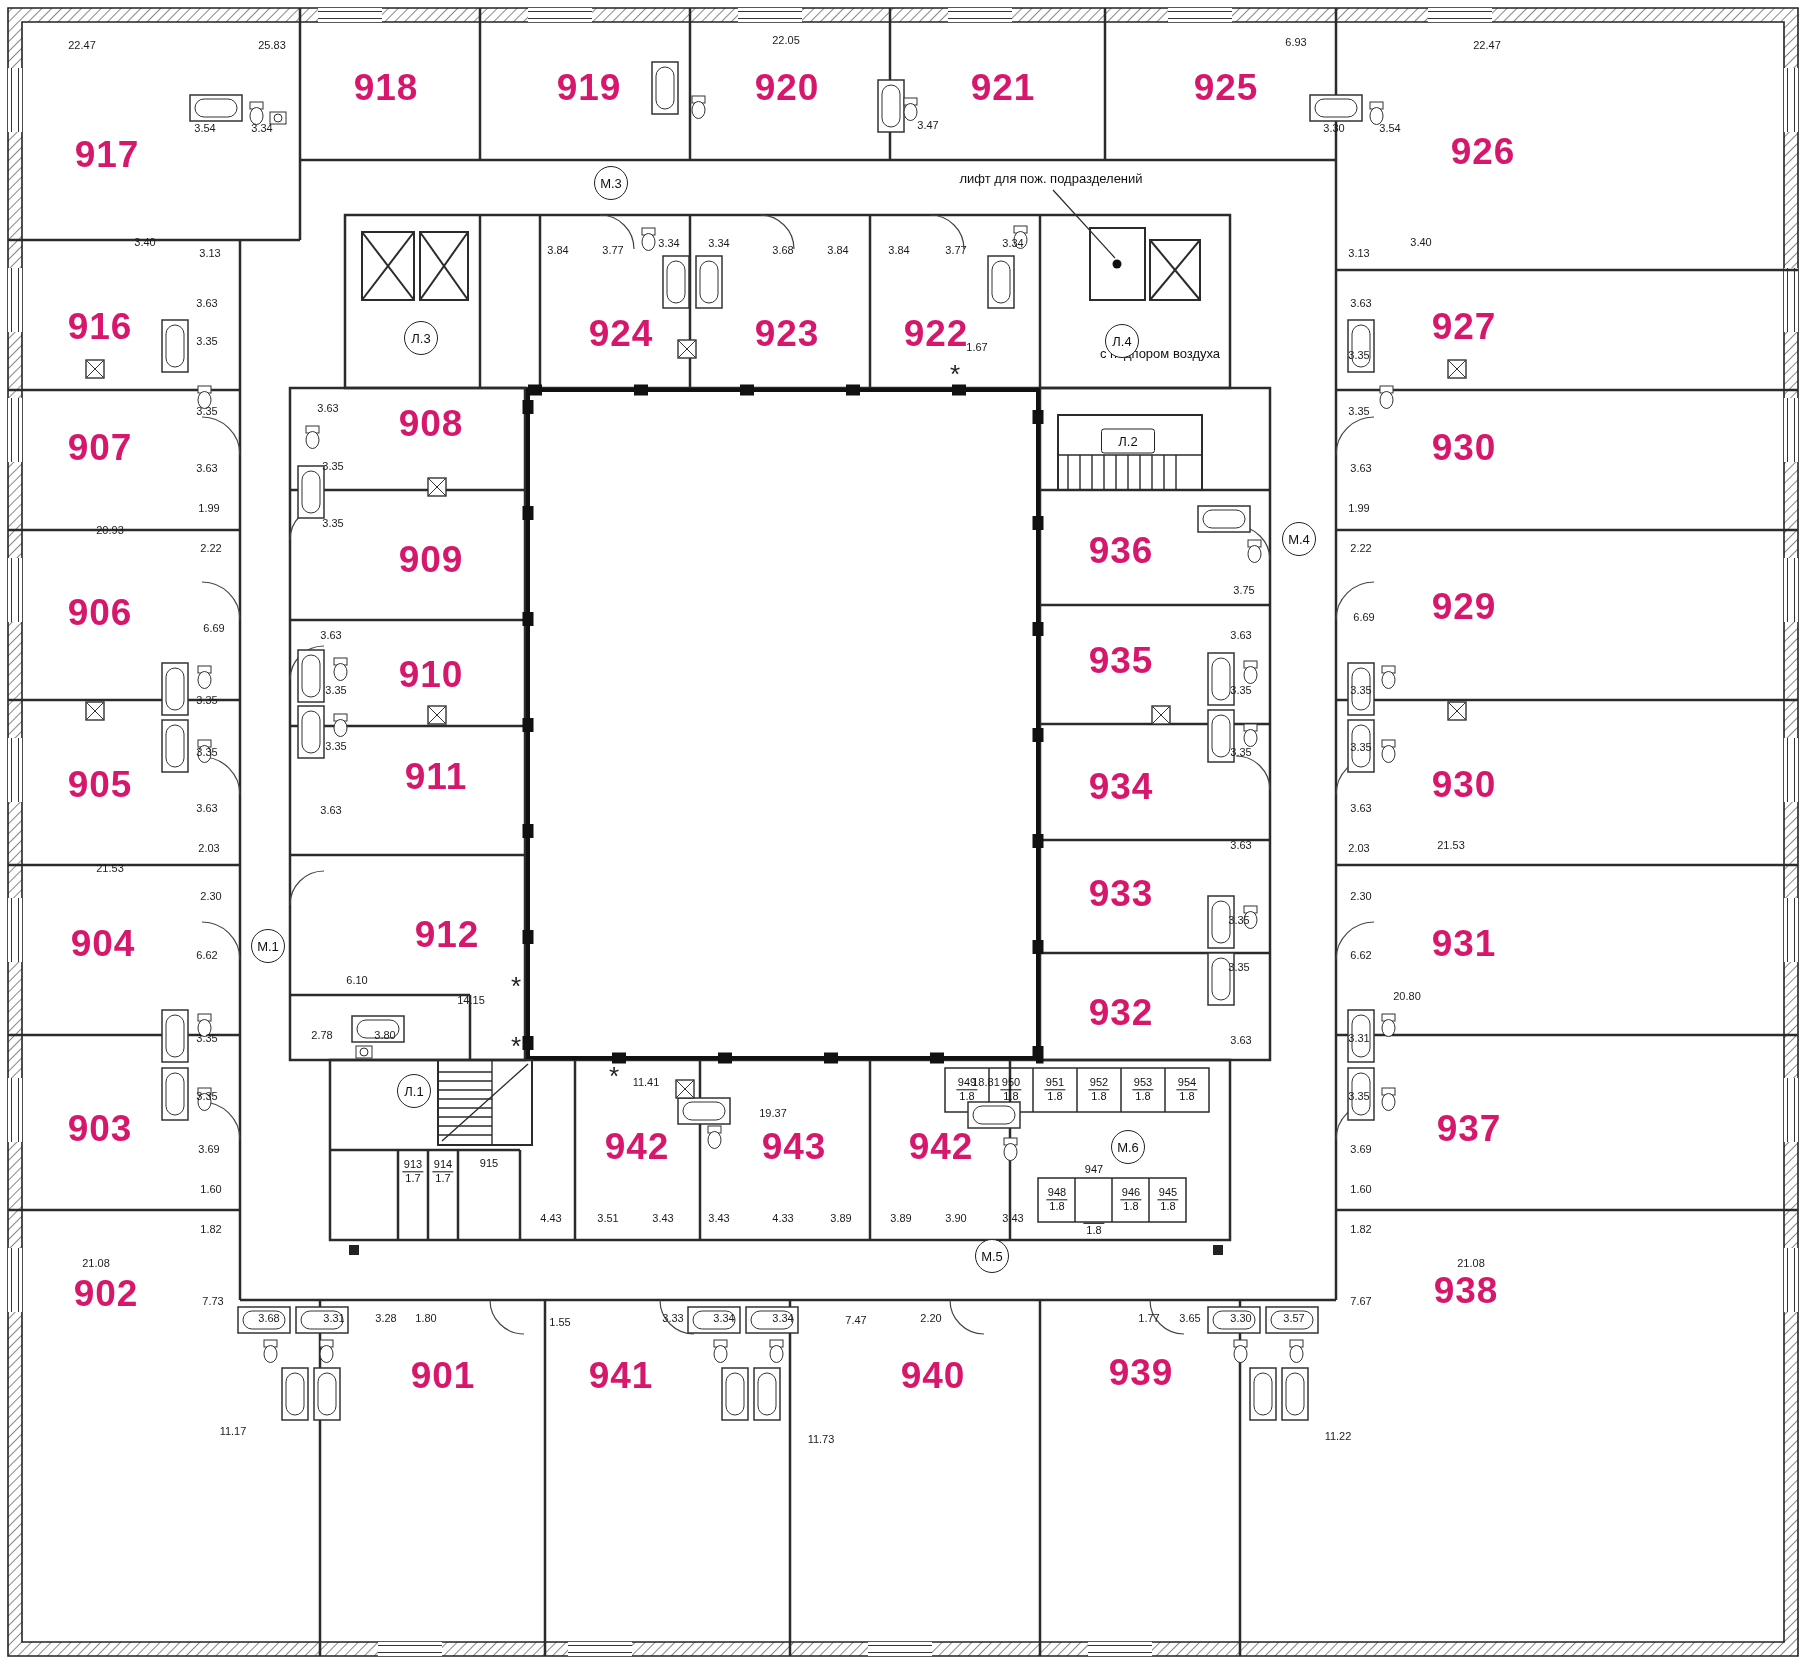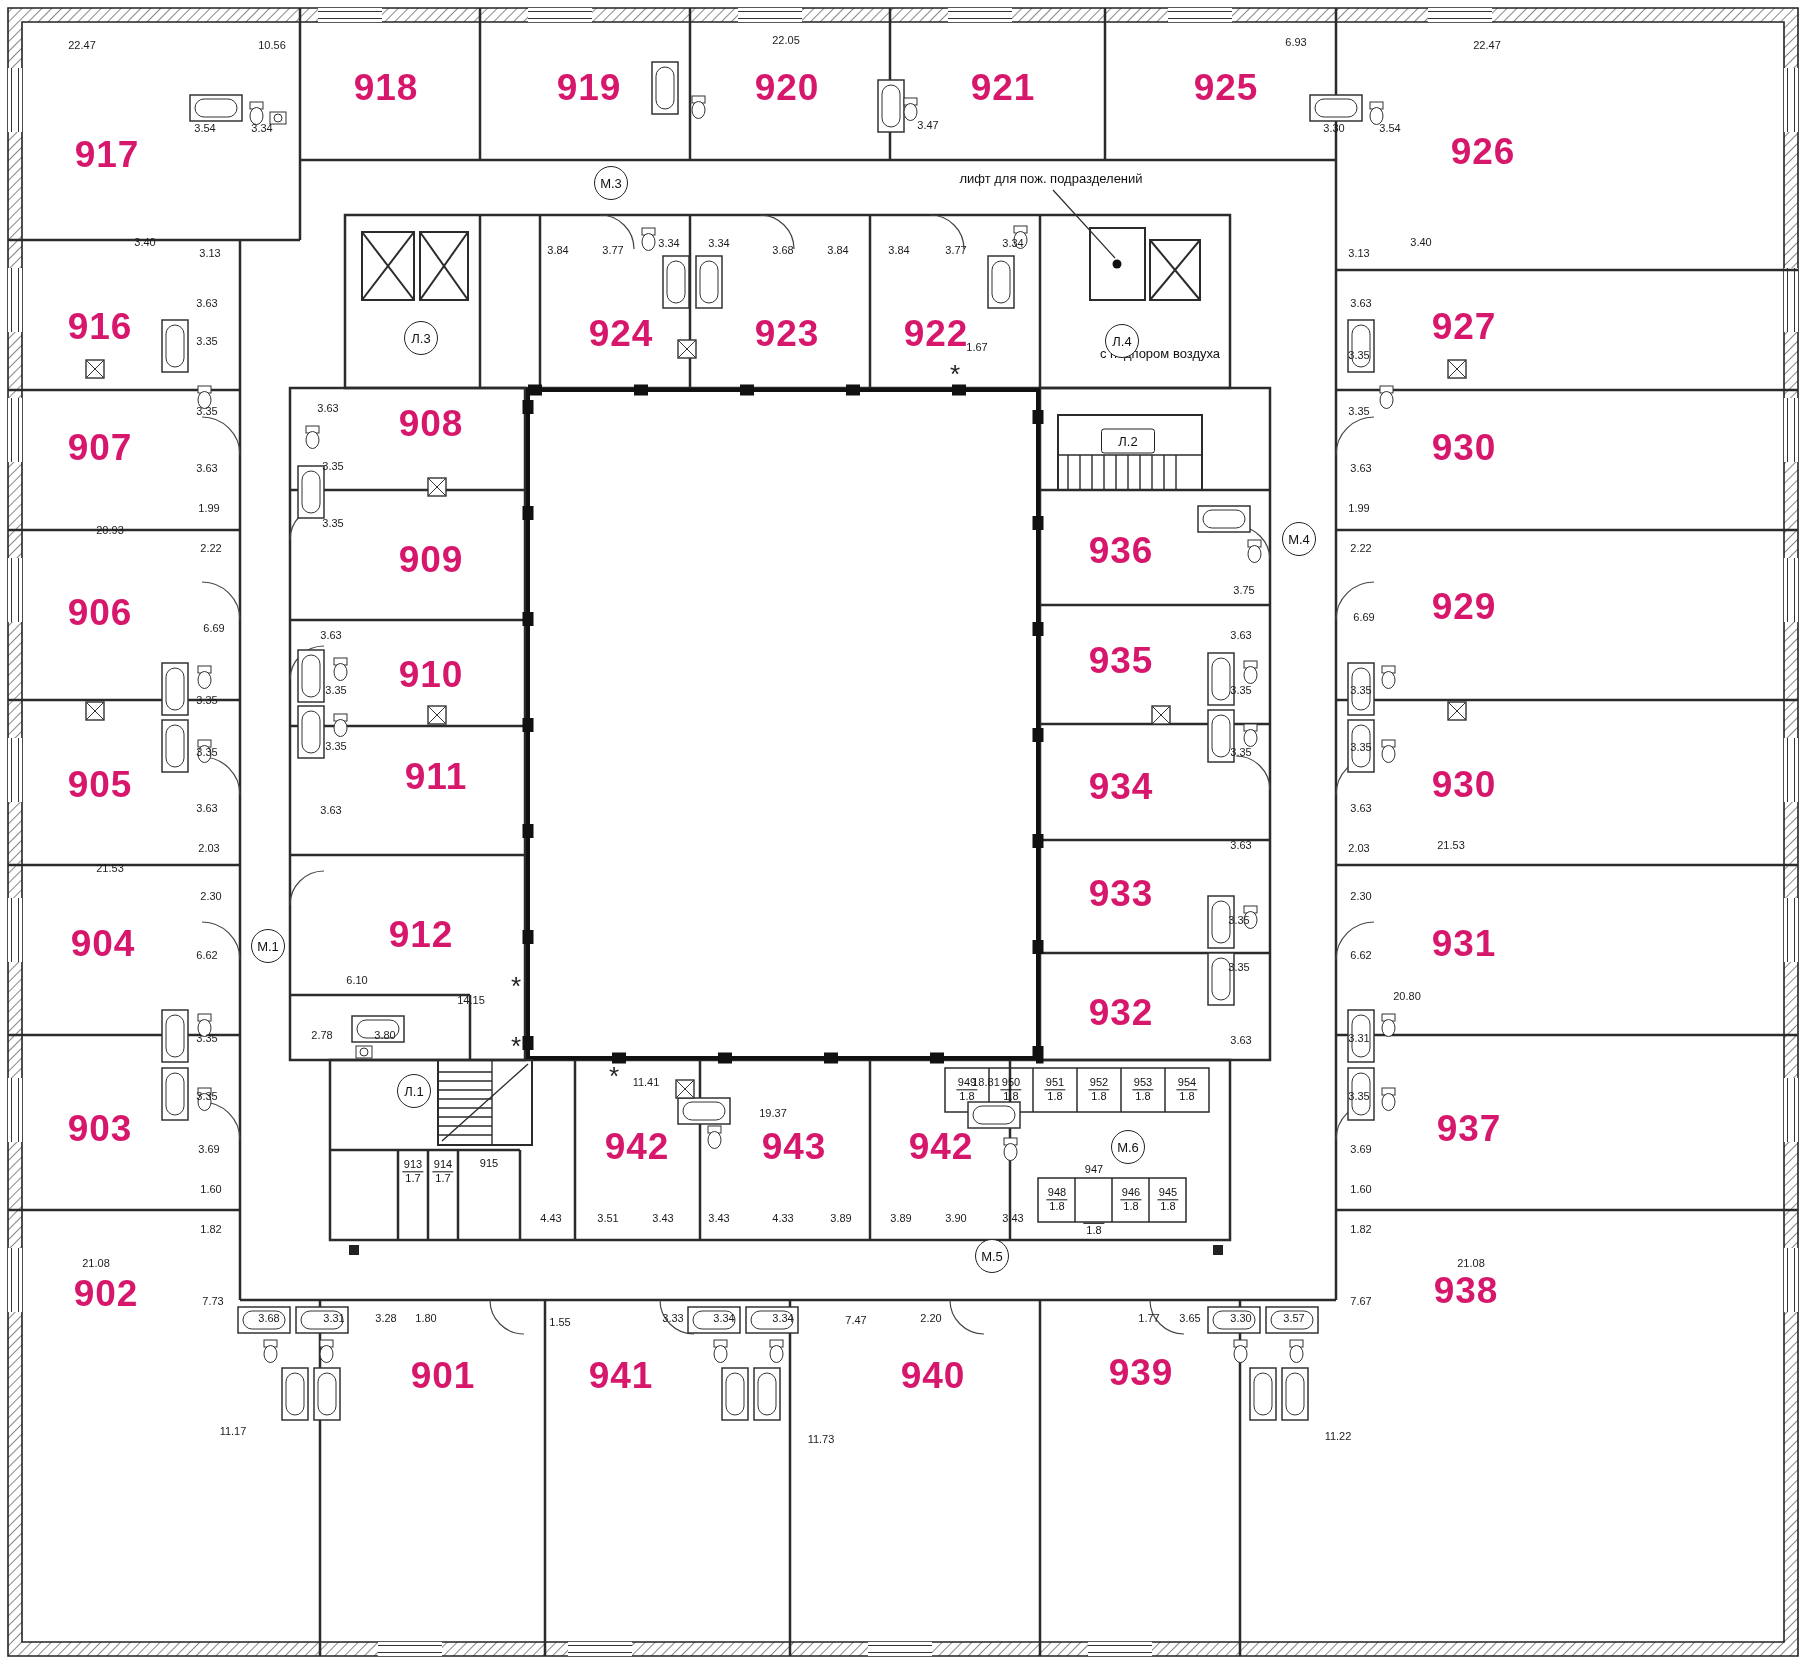--- a/index.html
+++ b/index.html
@@ -369,36 +369,36 @@
       <div class="room-label" style="left: 1121px; top: 551px;">936</div>
       <div class="room-label" style="left: 1464px; top: 607px;">929</div>
       <div class="room-label" style="left: 431px; top: 675px;">910</div>
       <div class="room-label" style="left: 1121px; top: 661px;">935</div>
       <div class="room-label" style="left: 100px; top: 785px;">905</div>
       <div class="room-label" style="left: 436px; top: 777px;">911</div>
       <div class="room-label" style="left: 1121px; top: 787px;">934</div>
       <div class="room-label" style="left: 1464px; top: 785px;">930</div>
       <div class="room-label" style="left: 1121px; top: 894px;">933</div>
       <div class="room-label" style="left: 103px; top: 944px;">904</div>
-      <div class="room-label" style="left: 421px; top: 935px;">912</div>
+      <div class="room-label" style="left: 447px; top: 935px;">912</div>
       <div class="room-label" style="left: 1121px; top: 1013px;">932</div>
       <div class="room-label" style="left: 1464px; top: 944px;">931</div>
       <div class="room-label" style="left: 100px; top: 1129px;">903</div>
       <div class="room-label" style="left: 637px; top: 1147px;">942</div>
       <div class="room-label" style="left: 794px; top: 1147px;">943</div>
       <div class="room-label" style="left: 941px; top: 1147px;">942</div>
       <div class="room-label" style="left: 1469px; top: 1129px;">937</div>
       <div class="room-label" style="left: 106px; top: 1294px;">902</div>
       <div class="room-label" style="left: 1466px; top: 1291px;">938</div>
       <div class="room-label" style="left: 443px; top: 1376px;">901</div>
       <div class="room-label" style="left: 621px; top: 1376px;">941</div>
       <div class="room-label" style="left: 933px; top: 1376px;">940</div>
       <div class="room-label" style="left: 1141px; top: 1373px;">939</div>
       <div class="dim-label" style="left: 82px; top: 45px;">22.47</div>
-      <div class="dim-label" style="left: 272px; top: 45px;">10.56</div>
+      <div class="dim-label" style="left: 272px; top: 45px;">25.83</div>
       <div class="dim-label" style="left: 786px; top: 40px;">22.05</div>
       <div class="dim-label" style="left: 1296px; top: 42px;">6.93</div>
       <div class="dim-label" style="left: 1487px; top: 45px;">22.47</div>
       <div class="dim-label" style="left: 205px; top: 128px;">3.54</div>
       <div class="dim-label" style="left: 262px; top: 128px;">3.34</div>
       <div class="dim-label" style="left: 907px; top: 125px; padding-left: 42px;">3.47</div>
       <div class="dim-label" style="left: 1334px; top: 128px;">3.30</div>
       <div class="dim-label" style="left: 1390px; top: 128px;">3.54</div>
       <div class="dim-label" style="left: 145px; top: 242px;">3.40</div>
       <div class="dim-label" style="left: 210px; top: 253px;">3.13</div>

